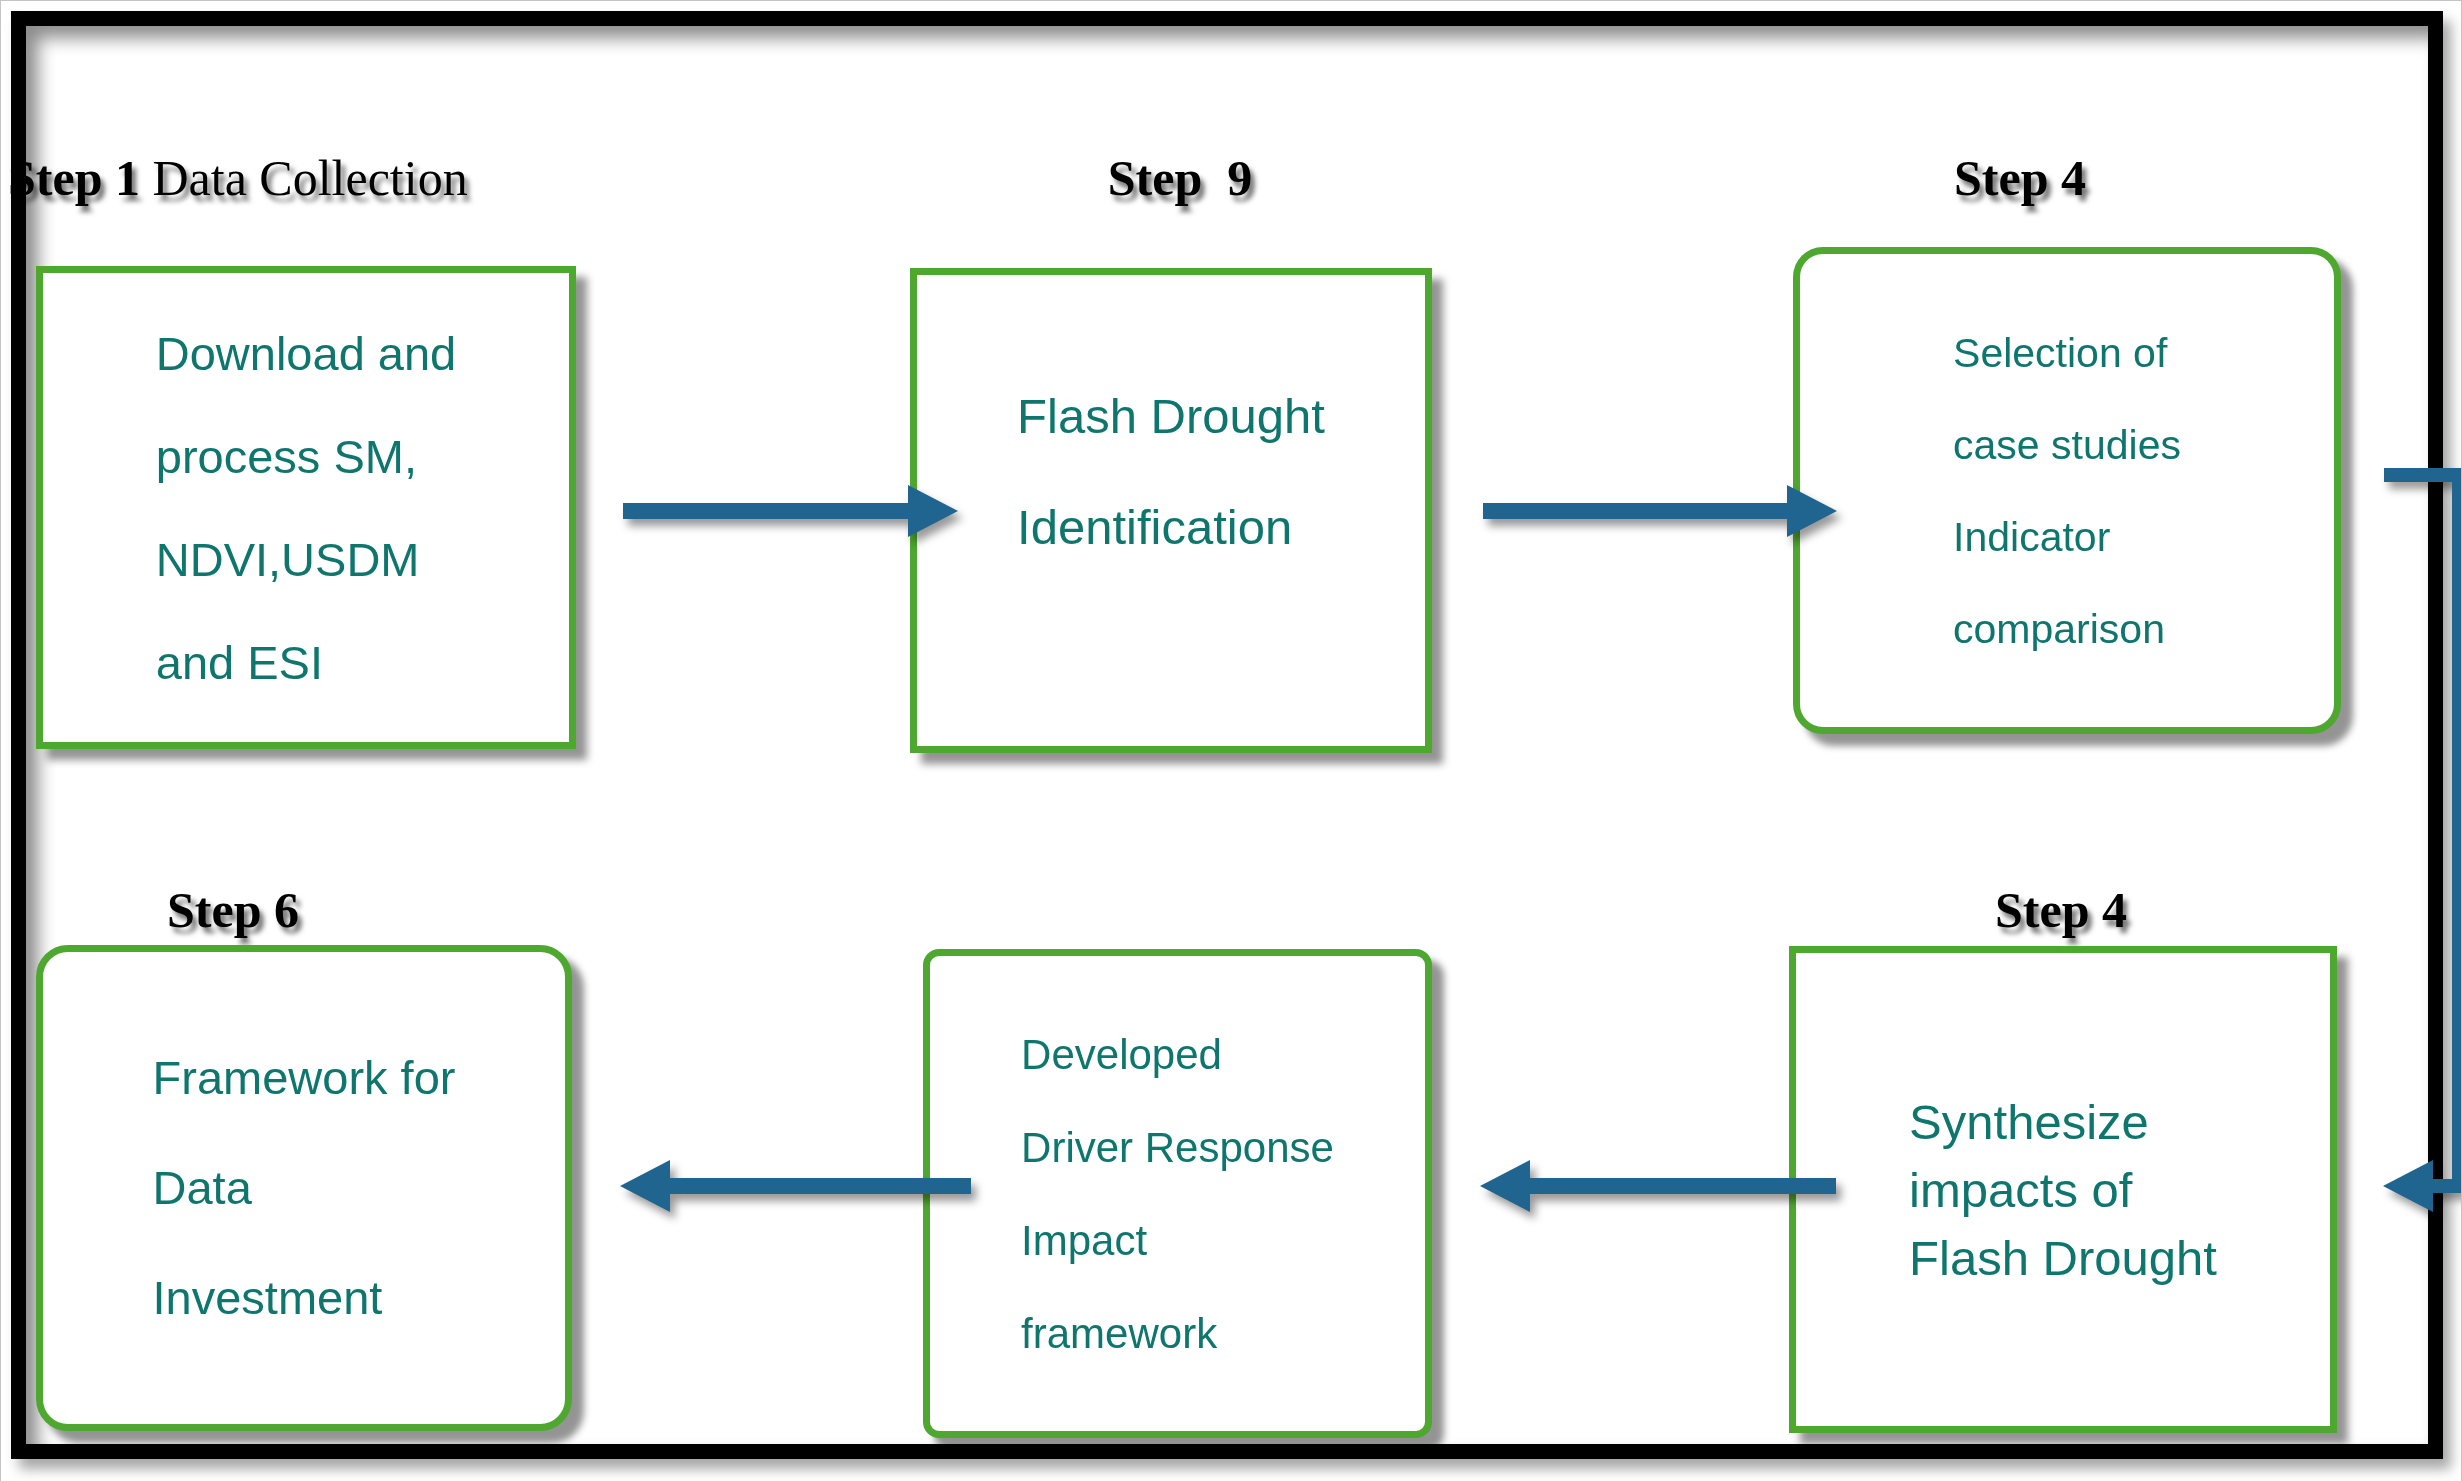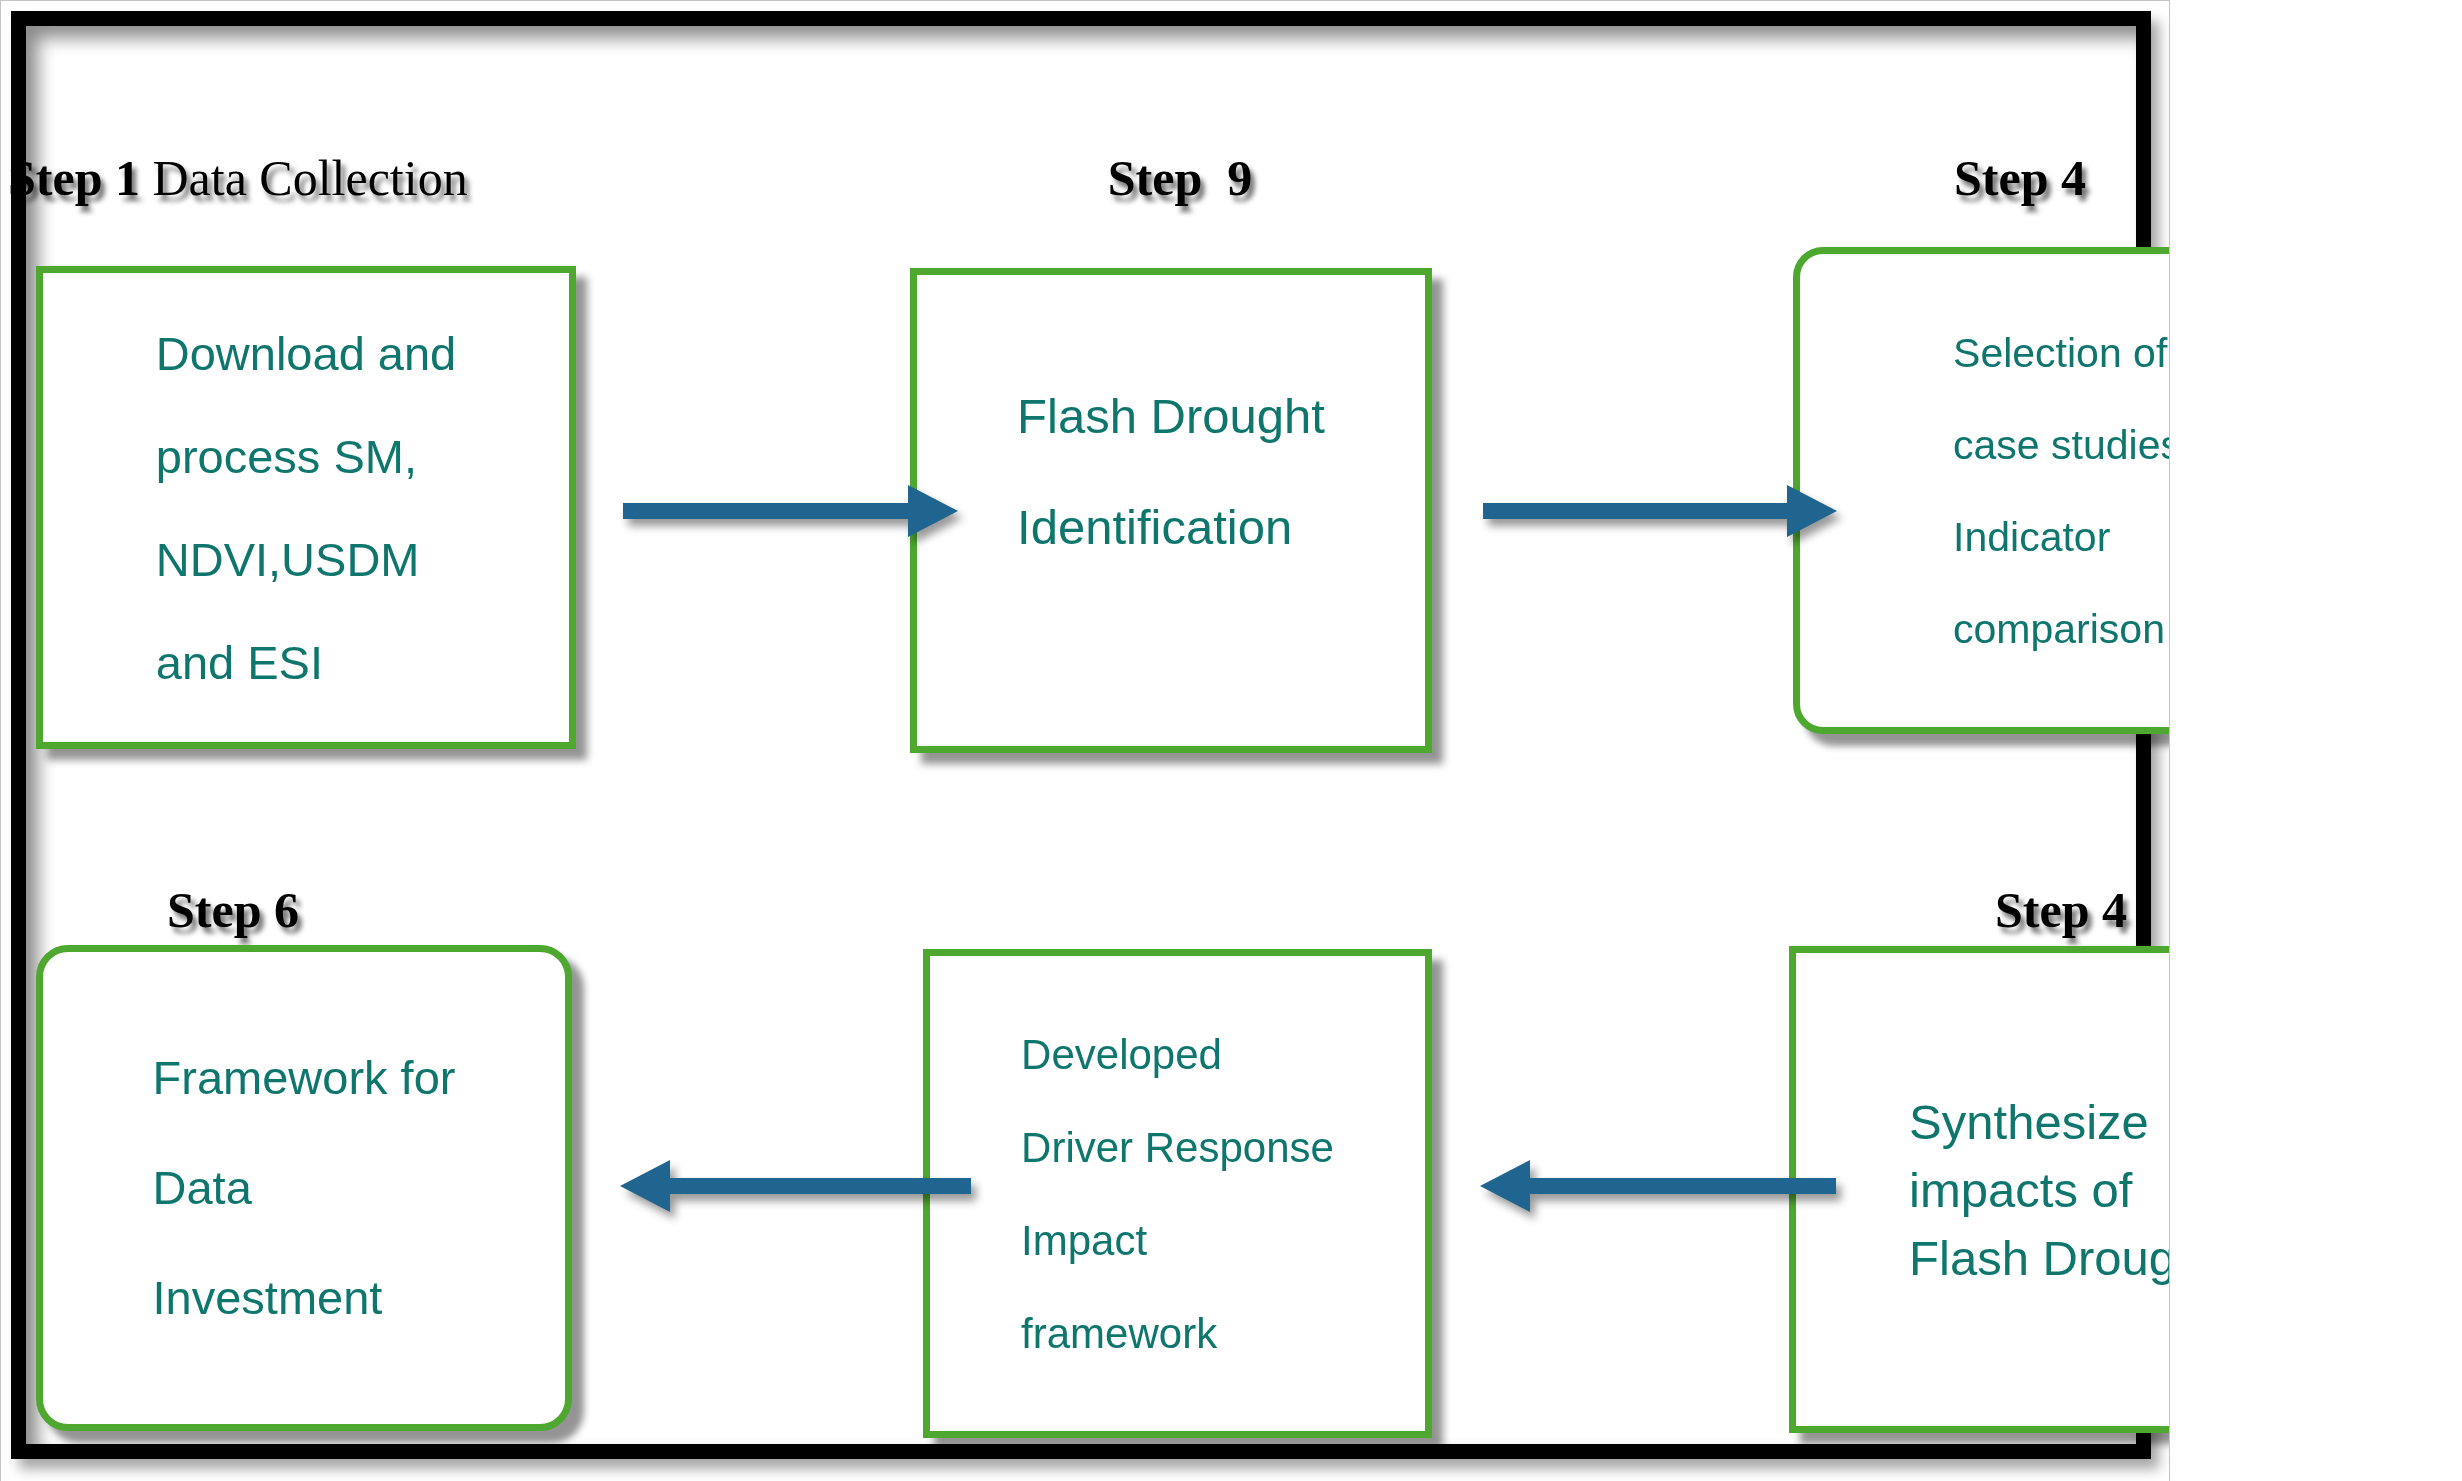--- a/index.html
+++ b/index.html
@@ -1,17 +1,17 @@
 <!DOCTYPE html>
 <html style="--box-border: #4EA72E; --arrow: #1F6590; --frame-border: #000000; --background: #FFFFFF;font-size:14px"><head>
 <meta charset="utf-8">
 <style>
   html,body{margin:0;padding:0;background:#ffffff;}
   .canvas{
-    position:relative;width:2170px;height:1482px;background:#ffffff;
+    position:relative;width:2462px;height:1482px;background:#ffffff;
     overflow:hidden;border:1.7px solid #c4c4c4;box-sizing:border-box;
     font-family:"Liberation Sans","DejaVu Sans",sans-serif;
     padding-left:46px;
   }
   .frame{
     position:absolute;left:9.6px;top:10.4px;right:18px;bottom:22px;
     border:15.7px solid var(--frame-border,#000);
     box-shadow: inset 12px 12px 17.4px rgba(0,0,0,0.45), 7.8px 9.6px 12px rgba(0,0,0,0.35);
   }
   .step-title{
@@ -35,21 +35,21 @@
     font-family:"Liberation Sans","DejaVu Sans",sans-serif;
   }
   #b1{left:35px;top:265px;width:526px;height:469px;}
   #b1 .box-text{font-size:47px;line-height:103px;}
   #b2{left:909px;top:267px;width:508px;height:471px;padding-bottom:0;}
   #b2 .box-text{font-size:49px;line-height:111px;padding-bottom:78px;}
   #b3{left:1792px;top:246px;width:534px;height:473px;border-radius:30px;}
   #b3 .box-text{font-size:41px;line-height:92px;}
   #b4{left:1788px;top:945px;width:534px;height:473px;}
   #b4 .box-text{font-size:49px;line-height:68px;}
-  #b5{left:922px;top:948px;width:495px;height:475px;}
+  #b5{left:922px;top:948px;width:495px;height:475px;border-radius:16px;}
   #b5 .box-text{font-size:42px;line-height:93px;}
   #b6{left:35px;top:944px;width:522px;height:472px;border-radius:32px;}
   #b6 .box-text{font-size:47px;line-height:110px;}
 
   .arrow{position:absolute;filter:drop-shadow(5.2px 7px 4.4px rgba(0,0,0,0.40));}
   .shaft{position:absolute;background:var(--arrow,#1F6590);}
   .head-right{position:absolute;width:0;height:0;
     border-top:26px solid transparent;border-bottom:26px solid transparent;
     border-left:50px solid var(--arrow,#1F6590);}
   .head-left{position:absolute;width:0;height:0;

